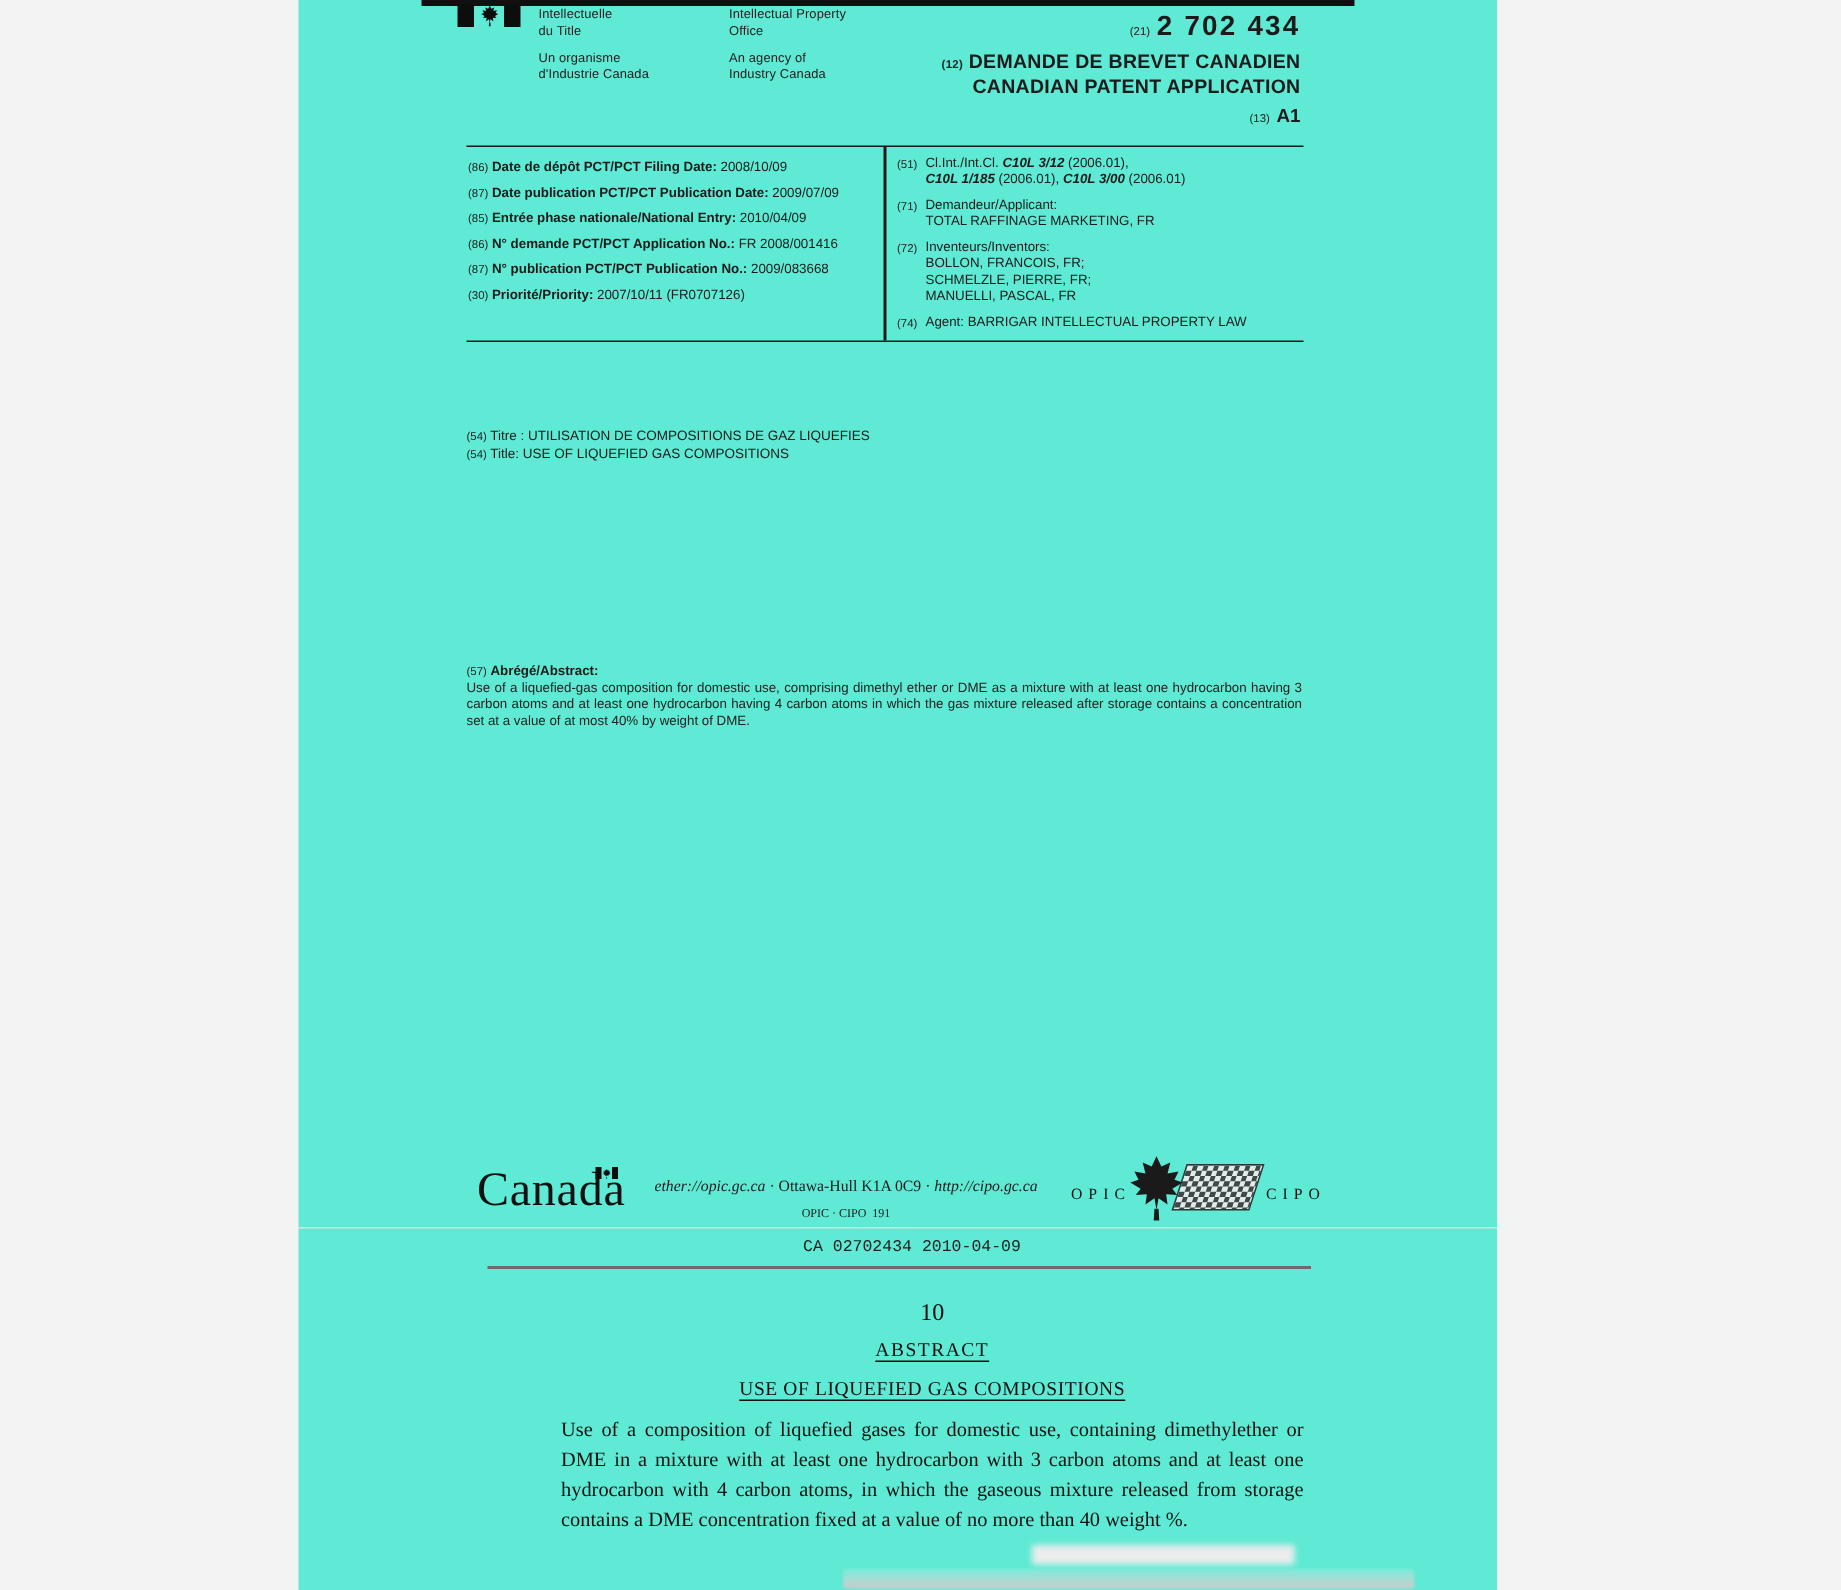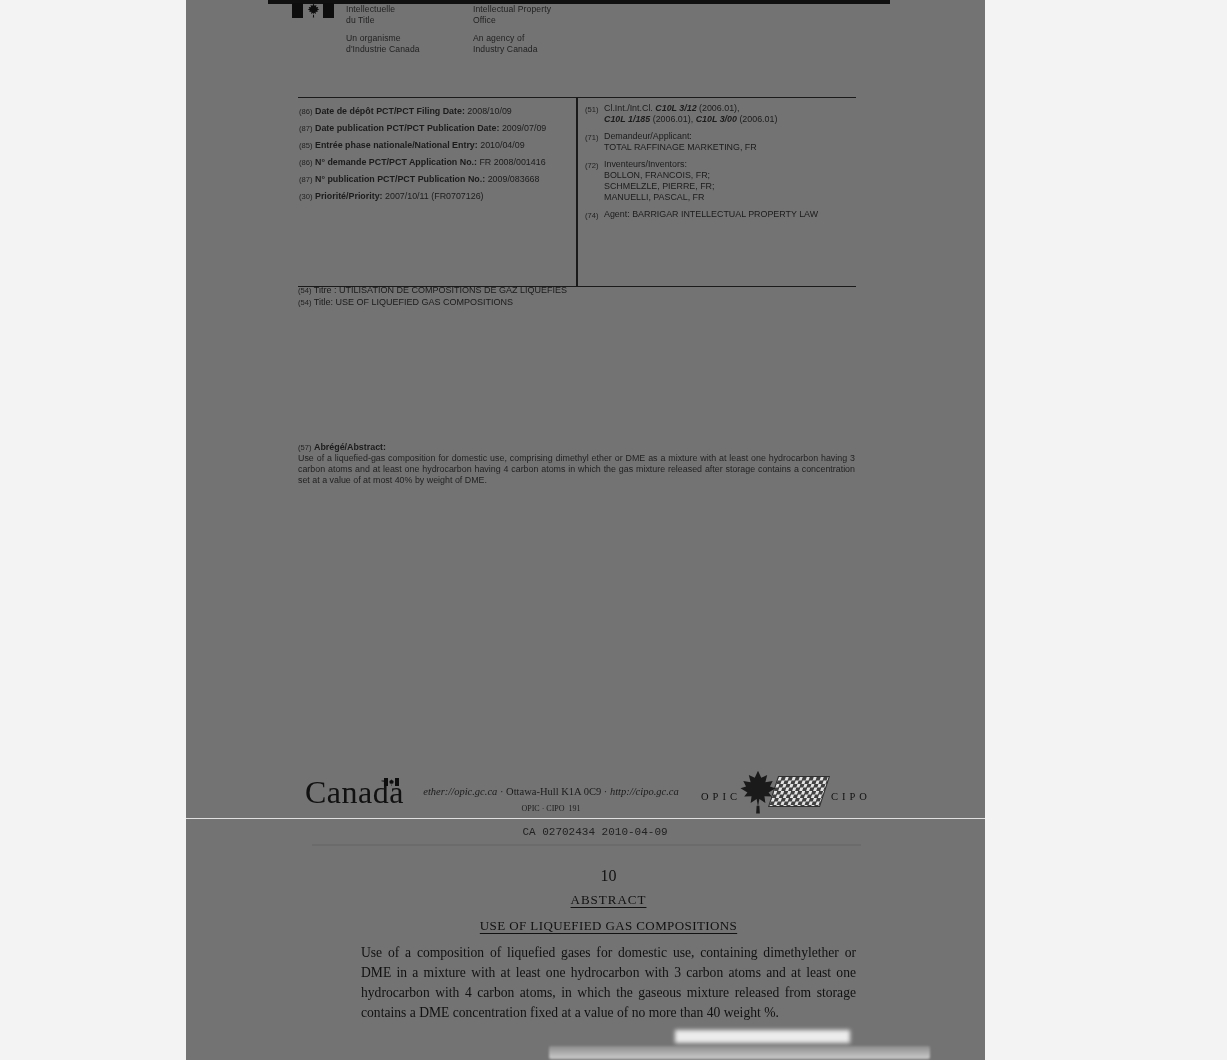--- a/index.html
+++ b/index.html
@@ -1,19 +1,19 @@
 <!DOCTYPE html>
 <html><head>
 <meta charset="utf-8">
 <style>
   * { margin:0; padding:0; box-sizing:border-box; }
   html,body { width:1227px; height:1060px; overflow:hidden; }
   body { background:#f3f3f3; font-family:"Liberation Sans", sans-serif; color:#1b1b1b; }
   #canvas { position:relative; width:1227px; height:1060px; }
-  #page { position:absolute; left:186px; top:0; width:799px; height:1060px; background:#737373; }
+  #page { position:absolute; left:199px; top:0; width:799px; height:1060px; background:#5eead4; }
 
   .abs { position:absolute; }
 
   
   .top-rule { left:82px; top:0; width:622px; height:4px; background:#101010; }
 
   
   .flag { left:106px; top:3px; width:42px; height:15px; display:flex; align-items:stretch; }
   .flag .bar { width:11px; background:#0d0d0d; }
   .flag .leafbox { width:20px; display:flex; align-items:center; justify-content:center; }
@@ -28,21 +28,21 @@
   
   .hdr-right { right:131px; top:6px; text-align:right; white-space:nowrap; }
   .code { font-size:7.6px; color:#222; }
   .hdr-right .appnum { font-size:18.5px; font-weight:bold; letter-spacing:1.5px; }
   .hdr-right .l1 { margin-bottom:5px; }
   .hdr-right .doctype { font-size:13px; font-weight:bold; line-height:15px; letter-spacing:.2px; }
   .hdr-right .kind { font-size:12.5px; font-weight:bold; }
   .hdr-right .l4 { margin-top:3px; }
 
   
-  .biblio { left:112px; top:97px; width:558px; height:190px;
+  .biblio { left:112px; top:97px; width:558px; height:131px;
             border-top:1.5px solid #1a1a1a; border-bottom:1.5px solid #1a1a1a; }
   .biblio .vdiv { position:absolute; left:278px; top:0; bottom:0; width:1.5px; background:#1a1a1a; }
   .bib-left { position:absolute; left:1px; top:5px; }
   .bib-row { font-size:8.9px; line-height:16px; white-space:nowrap; }
   .bib-row .lbl { font-weight:bold; }
   .bib-right { position:absolute; left:287px; top:5px; width:268px; }
   .r-entry { position:relative; padding-left:19px; font-size:8.9px; line-height:11px; margin-bottom:6px; }
   .r-entry .code { position:absolute; left:0; top:1px; }
   .r-entry .lbl { font-weight:normal; }
   .cls { font-weight:bold; font-style:italic; }
@@ -137,20 +137,35 @@
     </div>
 
     <div class="abs hdr-txt hdr-col2">
       <div>Intellectual Property</div>
       <div>Office</div>
       <div class="hdr-gap"></div>
       <div>An agency of</div>
       <div>Industry Canada</div>
     </div>
 
+    <div class="abs hdr-right">
+      <div class="l1">
+        <span class="code">(21)</span>
+        <span class="appnum">2 702 434</span>
+      </div>
+      <div class="doctype">
+        <span class="code">(12)</span>
+        <span>DEMANDE DE BREVET CANADIEN</span>
+      </div>
+      <div class="doctype">CANADIAN PATENT APPLICATION</div>
+      <div class="l4">
+        <span class="code">(13)</span>
+        <span class="kind">A1</span>
+      </div>
+    </div>
 
     <div class="abs biblio">
       <div class="vdiv"></div>
 
       <div class="bib-left">
         <div class="bib-row">
           <span class="code">(86)</span>
           <span class="lbl">Date de dépôt PCT/PCT Filing Date:</span>
           <span>2008/10/09</span>
         </div>

